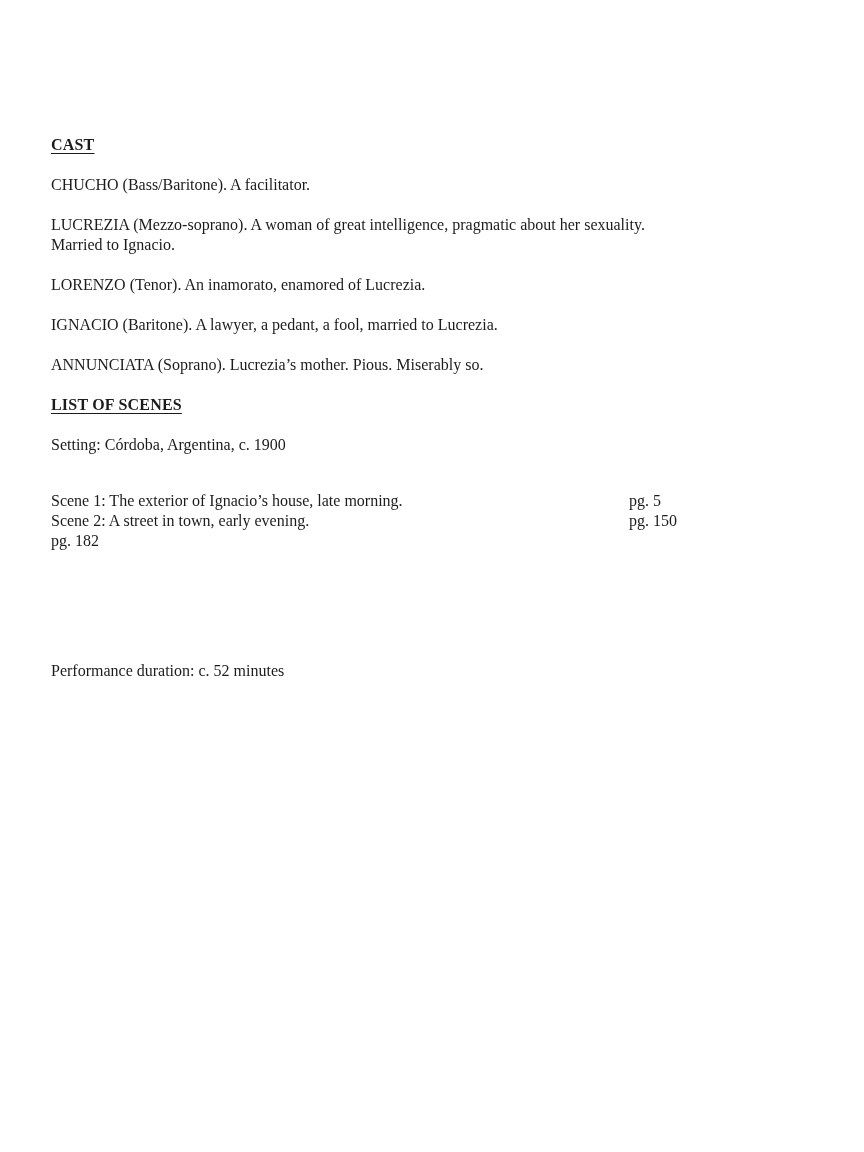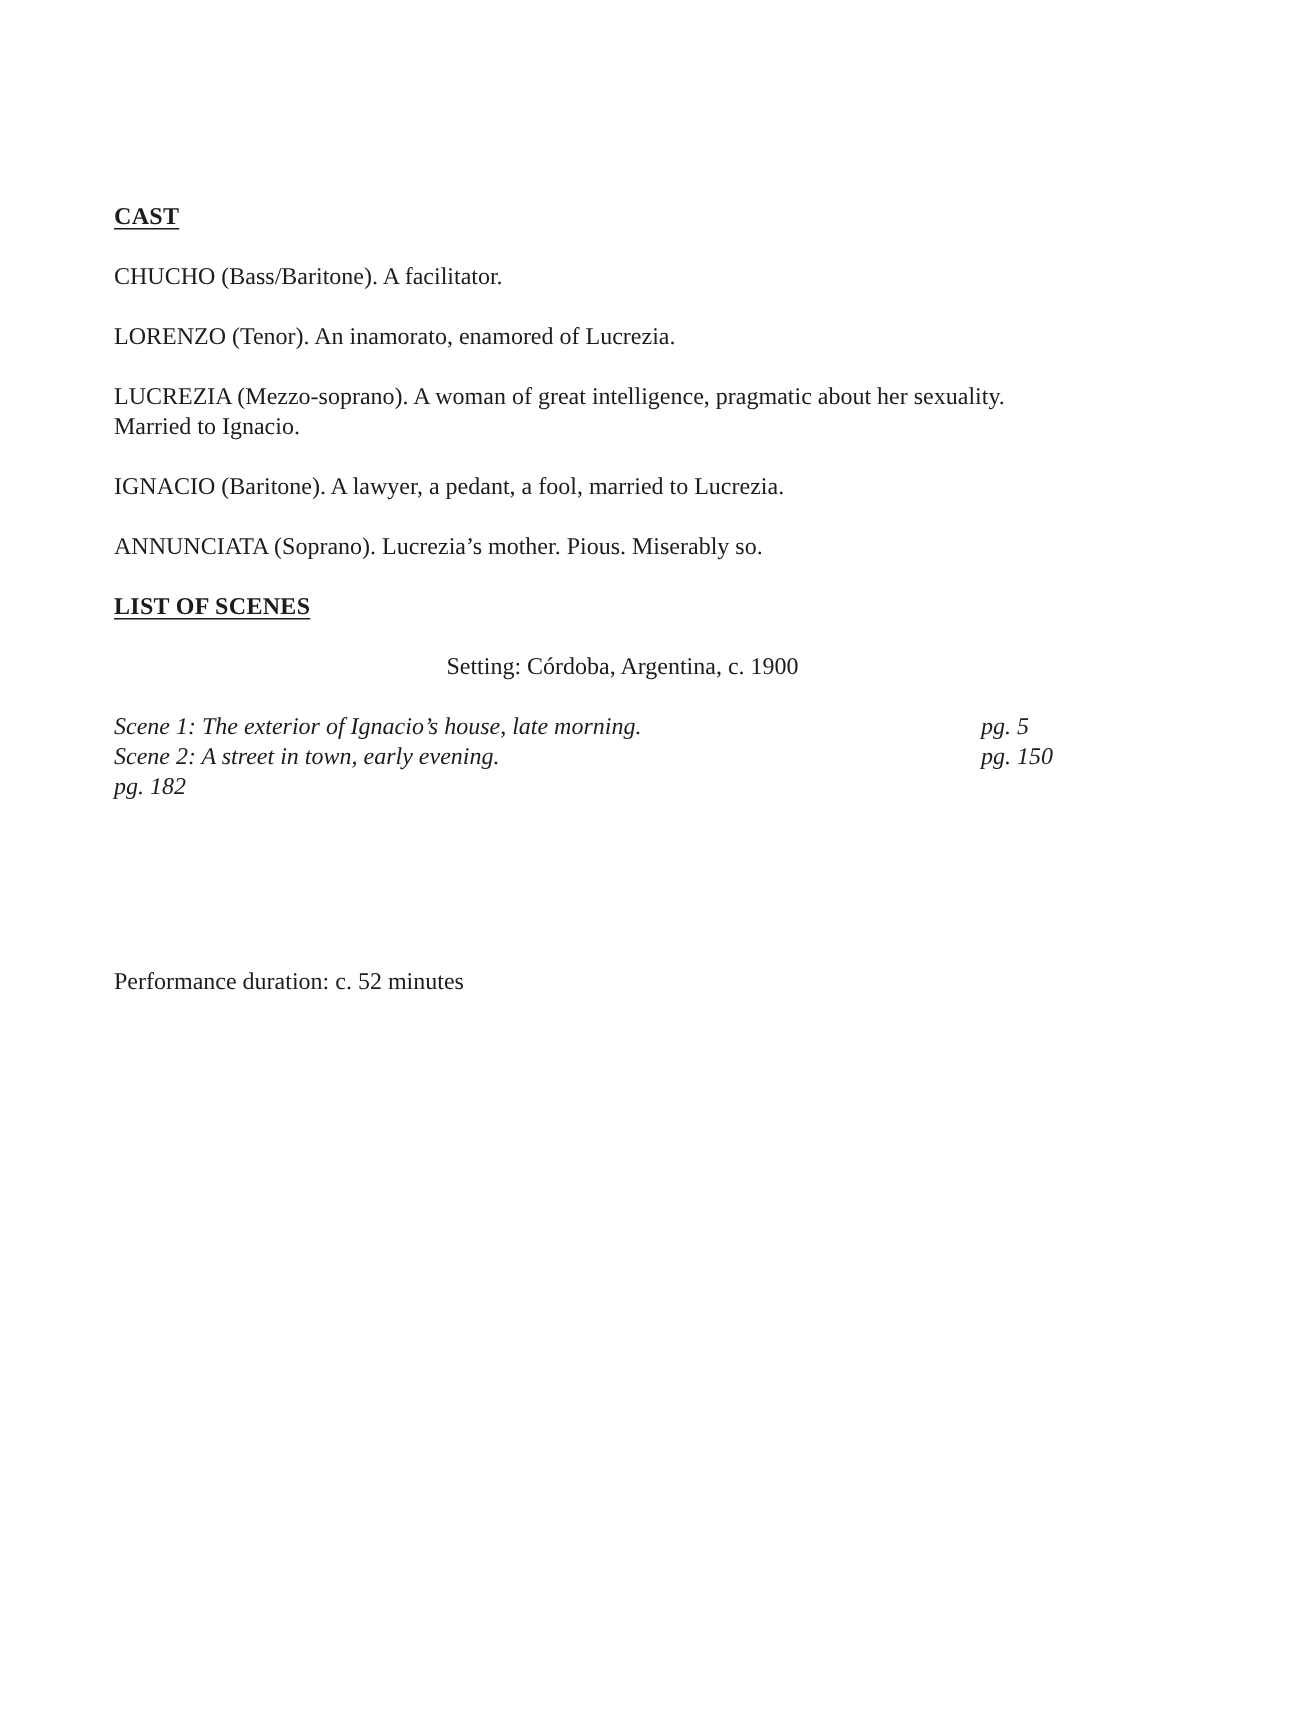--- a/index.html
+++ b/index.html
@@ -6,21 +6,21 @@
     margin: 0;
     padding: 0;
     background: #ffffff;
   }
   .page {
     position: relative;
     width: 864px;
     height: 1152px;
     background: #ffffff;
     box-sizing: border-box;
-    padding: 135px 110px 0 76px;
+    padding: 135px 110px 0 51px;
     font-family: "Liberation Serif", "DejaVu Serif", serif;
     font-size: 16px;
     line-height: 20px;
     color: #1c1c1c;
     overflow: hidden;
   }
   .section-heading {
     font-weight: bold;
     text-decoration: underline;
     text-underline-offset: 3px;
@@ -29,27 +29,25 @@
   }
   .cast-entry {
     margin: 5px 0 20px 0;
   }
   .line {
     white-space: nowrap;
   }
   .scenes-heading {
   }
   .setting-line {
-    margin: 0 0 20px 0;
-    text-align: center;
+    margin: 0 0 36px 0;
   }
   .scene-row {
     display: flex;
     align-items: center;
-    font-style: italic;
   }
   .scene-label {
     flex: 0 0 578px;
     white-space: nowrap;
   }
   .scene-page {
     white-space: nowrap;
     text-align: left;
   }
   .duration-line {
@@ -62,26 +60,26 @@
 <div class="page">
 
   <div class="cast-section">
     <div class="section-heading">CAST</div>
 
     <div class="cast-entry">
       <div class="line">CHUCHO (Bass/Baritone). A facilitator.</div>
     </div>
 
     <div class="cast-entry">
-      <div class="line">LORENZO (Tenor). An inamorato, enamored of Lucrezia.</div>
+      <div class="line">LUCREZIA (Mezzo-soprano). A woman of great intelligence, pragmatic about her sexuality.</div>
+      <div class="line">Married to Ignacio.</div>
     </div>
 
     <div class="cast-entry">
-      <div class="line">LUCREZIA (Mezzo-soprano). A woman of great intelligence, pragmatic about her sexuality.</div>
-      <div class="line">Married to Ignacio.</div>
+      <div class="line">LORENZO (Tenor). An inamorato, enamored of Lucrezia.</div>
     </div>
 
     <div class="cast-entry">
       <div class="line">IGNACIO (Baritone). A lawyer, a pedant, a fool, married to Lucrezia.</div>
     </div>
 
     <div class="cast-entry">
       <div class="line">ANNUNCIATA (Soprano). Lucrezia’s mother. Pious. Miserably so.</div>
     </div>
   </div>

